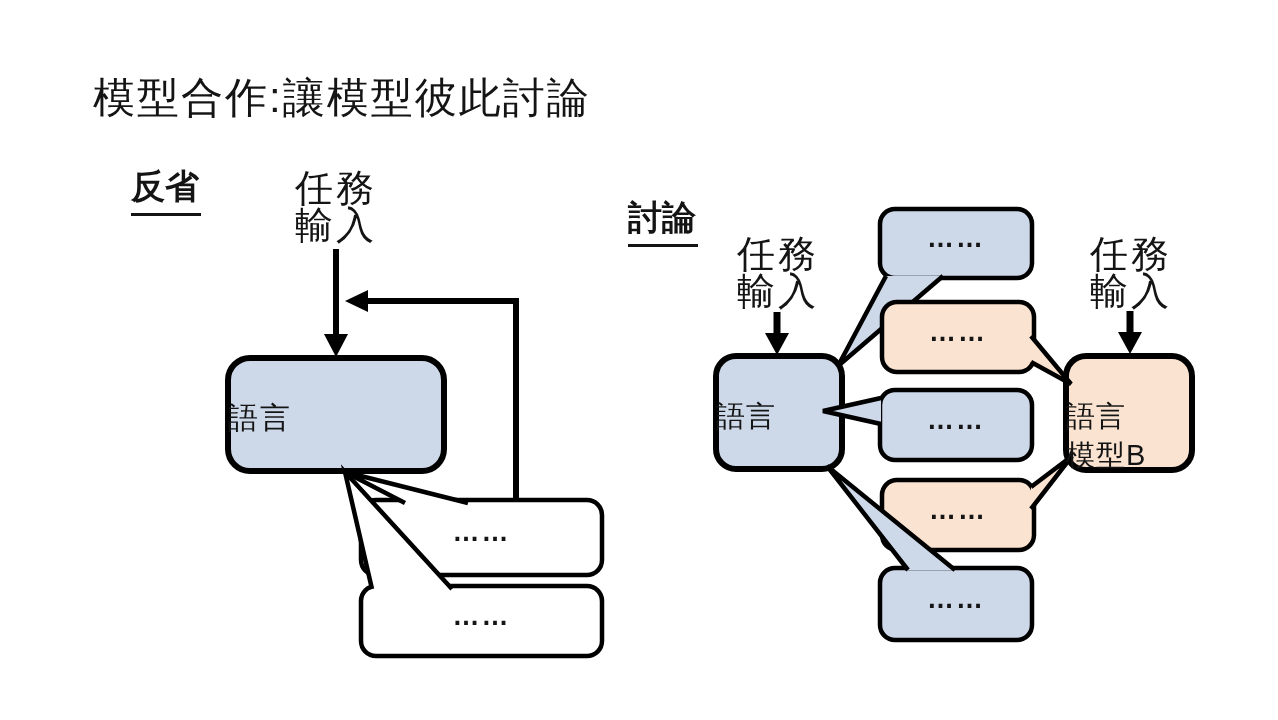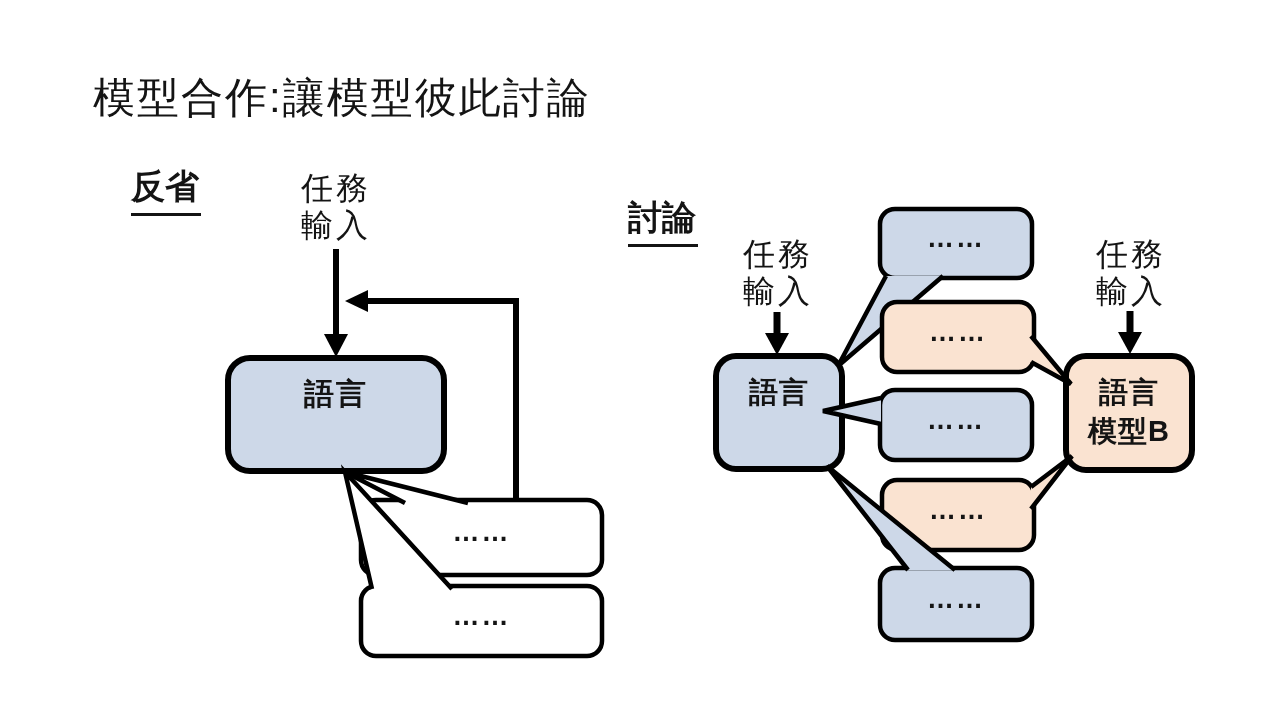--- a/index.html
+++ b/index.html
@@ -5,25 +5,25 @@
   html,body{margin:0;padding:0;background:#fff;}
   #canvas{
     position:relative;width:1278px;height:720px;background:#ffffff;overflow:hidden;
     font-family:"Liberation Sans", sans-serif;color:#141414;
   }
   .abs{position:absolute;}
   #title{left:93px;top:66px;font-size:42px;line-height:64px;font-weight:400;letter-spacing:2px;white-space:nowrap;}
   .section-label{font-size:34px;font-weight:700;border-bottom:3px solid #141414;padding:0 2px 3px 0;white-space:nowrap;}
   #label-reflection{left:95px;top:164px;margin-left:36px;}
   #label-discussion{left:628px;top:154px;margin-top:41px;}
-  .task-input{width:160px;text-align:center;font-size:32px;line-height:37px;letter-spacing:3px;font-weight:400;}
+  .task-input{width:160px;text-align:center;font-size:38px;line-height:37px;letter-spacing:3px;font-weight:400;}
   #task-left{left:256px;top:170px;}
   #task-a{left:698px;top:236px;}
   #task-b{left:1051px;top:236px;}
-  .model-label{text-align:center;font-weight:700;}
+  .model-label{font-weight:400;margin-top:24px;}
   #model-left-label{left:228px;top:373px;width:216px;font-size:30px;line-height:41px;letter-spacing:2px;}
   #model-a-label{left:716px;top:373px;width:126px;font-size:29px;line-height:39px;letter-spacing:1px;}
   #model-b-label{left:1066px;top:373px;width:126px;font-size:29px;line-height:39px;letter-spacing:1px;}
   .dots{display:flex;align-items:center;justify-content:center;font-size:27px;font-weight:700;letter-spacing:2px;color:#141414;}
   .dots span{transform:translateY(-5px);}
   #svg-layer{left:0;top:0;width:1278px;height:720px;}
   svg{display:block;}
 </style>
 </head>
 <body>

